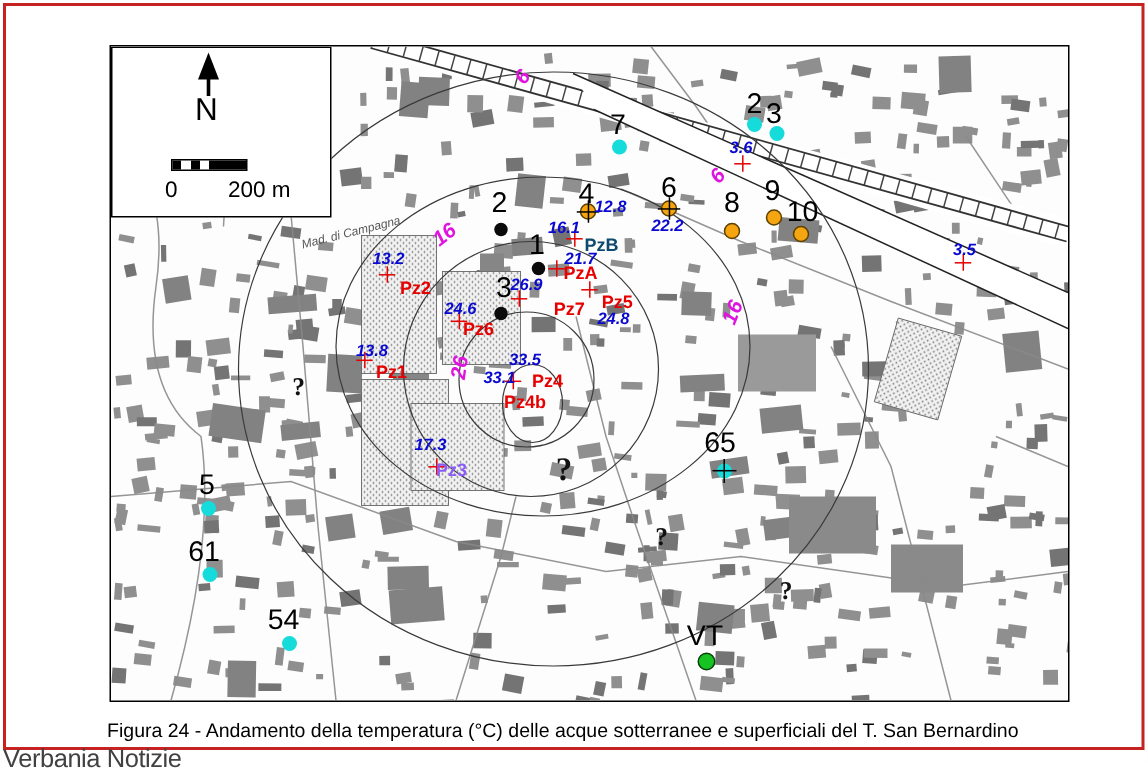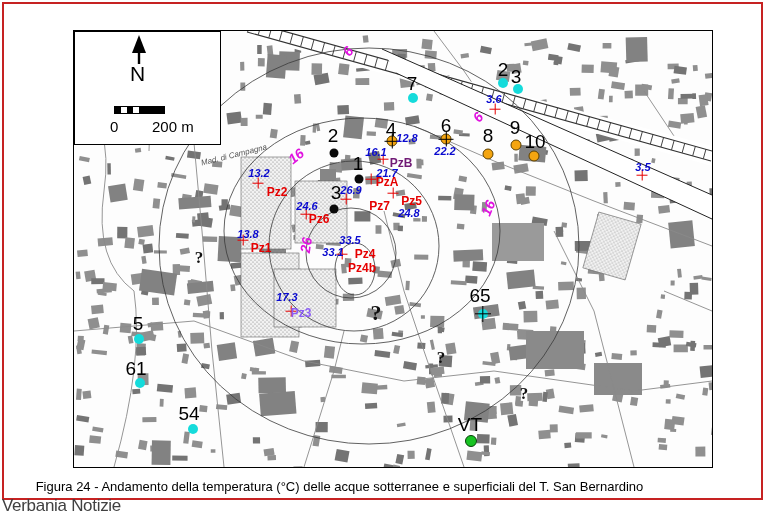--- a/index.html
+++ b/index.html
@@ -64,21 +64,21 @@
     position:absolute;transform:translate(-50%,-50%);
     font-family:"Liberation Serif",serif;font-weight:bold;color:#111;z-index:11;
   }
   .topo{
     position:absolute;transform:translate(-50%,-50%) rotate(-14deg);
     font-style:italic;font-size:8px;color:#555;white-space:nowrap;z-index:10;
   }
 
   
   .caption{
-    position:absolute;left:0;top:479px;width:679px;text-align:center;
+    position:absolute;left:0;top:479px;width:679px;text-align:right;
     font-size:13px;color:#000;z-index:51;
   }
   .watermark{
     position:absolute;left:2px;top:496px;font-size:17px;color:#414141;
     letter-spacing:-0.3px;z-index:52;
   }
 </style>
 </head>
 <body>
 
@@ -703,38 +703,38 @@
       <div class="slabel" style="left: 441px; top: 97px;">9</div>
       <div class="mk orange" style="left: 460px; top: 125px; background: rgb(244, 165, 16);"></div>
       <div class="slabel" style="left: 461px; top: 111px;">10</div>
       <div class="pzcross" style="left: 184px; top: 152px;"></div>
       <div class="pzname" style="left: 203px; top: 161px; color: rgb(230, 0, 0);">Pz2</div>
       <div class="temp" style="left: 185px; top: 142px; color: rgb(9, 9, 207);">13.2</div>
       <div class="pzcross" style="left: 169px; top: 209px;"></div>
       <div class="pzname" style="left: 187px; top: 217px; color: rgb(230, 0, 0);">Pz1</div>
       <div class="temp" style="left: 174px; top: 203px; color: rgb(9, 9, 207);">13.8</div>
       <div class="pzcross" style="left: 309px; top: 128px;"></div>
-      <div class="pzname" style="left: 327px; top: 132px; color: #701a75;">PzB</div>
+      <div class="pzname" style="left: 327px; top: 132px; color: #0c4a6e;">PzB</div>
       <div class="temp" style="left: 302px; top: 121px; color: rgb(9, 9, 207);">16.1</div>
       <div class="pzcross" style="left: 297px; top: 148px;"></div>
       <div class="pzname" style="left: 313px; top: 151px; color: rgb(230, 0, 0);">PzA</div>
       <div class="temp" style="left: 313px; top: 142px; color: rgb(9, 9, 207);">21.7</div>
       <div class="pzcross" style="left: 272px; top: 168px;"></div>
       <div class="pzname" style="left: 282px; top: 175px; color: rgb(230, 0, 0); padding-left: 47px;">Pz7</div>
       <div class="temp" style="left: 277px; top: 159px; color: rgb(9, 9, 207);">26.9</div>
       <div class="pzcross" style="left: 319px; top: 162px;"></div>
       <div class="pzname" style="left: 328px; top: 170px; color: rgb(230, 0, 0); padding-left: 19px;">Pz5</div>
       <div class="temp" style="left: 335px; top: 162px; color: rgb(9, 9, 207); margin-top: 20px;">24.8</div>
       <div class="pzcross" style="left: 232px; top: 183px;"></div>
       <div class="pzname" style="left: 245px; top: 188px; color: rgb(230, 0, 0);">Pz6</div>
       <div class="temp" style="left: 233px; top: 175px; color: rgb(9, 9, 207);">24.6</div>
       <div class="pzcross" style="left: 268px; top: 223px;"></div>
       <div class="pzname" style="left: 291px; top: 223px; color: rgb(230, 0, 0);">Pz4</div>
       <div class="temp" style="left: 276px; top: 209px; color: rgb(9, 9, 207);">33.5</div>
-      <div class="pzname" style="left: 288px; top: 237px; color: rgb(230, 0, 0);">Pz4b</div>
+      <div class="pzname" style="left: 276px; top: 237px; color: rgb(230, 0, 0);">Pz4b</div>
       <div class="temp" style="left: 259px; top: 221px; color: rgb(9, 9, 207);">33.1</div>
       <div class="pzcross" style="left: 217px; top: 280px;"></div>
       <div class="pzname" style="left: 227px; top: 282px; color: #8b5cf6;">Pz3</div>
       <div class="temp" style="left: 213px; top: 266px; color: rgb(9, 9, 207);">17.3</div>
       <div class="pzcross" style="left: 421px; top: 78px;"></div>
       <div class="temp" style="left: 420px; top: 68px; color: rgb(9, 9, 207);">3.6</div>
       <div class="pzcross" style="left: 568px; top: 144px;"></div>
       <div class="temp" style="left: 569px; top: 136px; color: rgb(9, 9, 207);">3.5</div>
       <div class="iso" style="left: 274px; top: 20px; color: rgb(224, 19, 224); transform: translate(-50%, -50%) rotate(-52deg);">6</div>
       <div class="iso" style="left: 404px; top: 86px; color: rgb(224, 19, 224); transform: translate(-50%, -50%) rotate(-48deg);">6</div>

